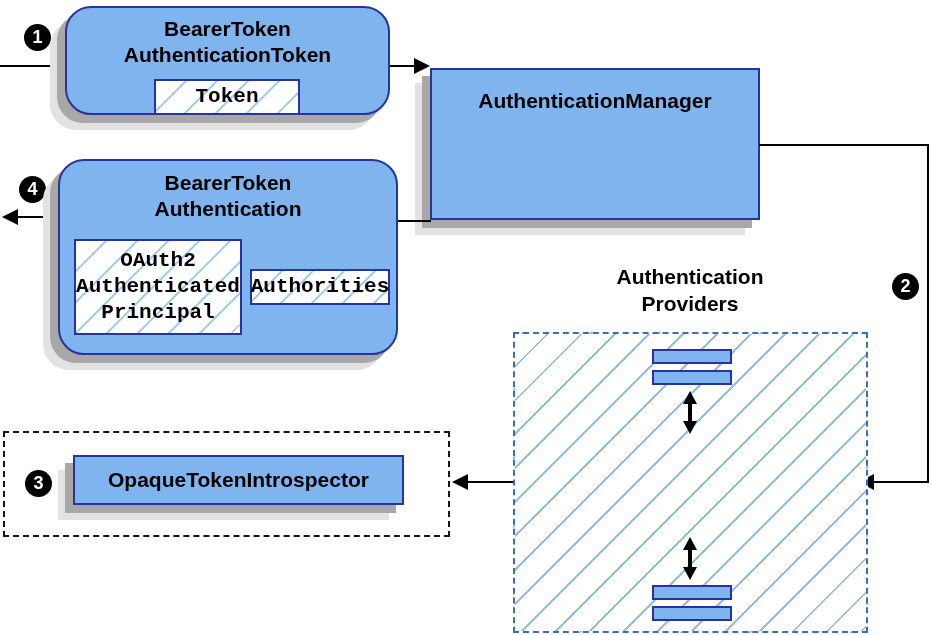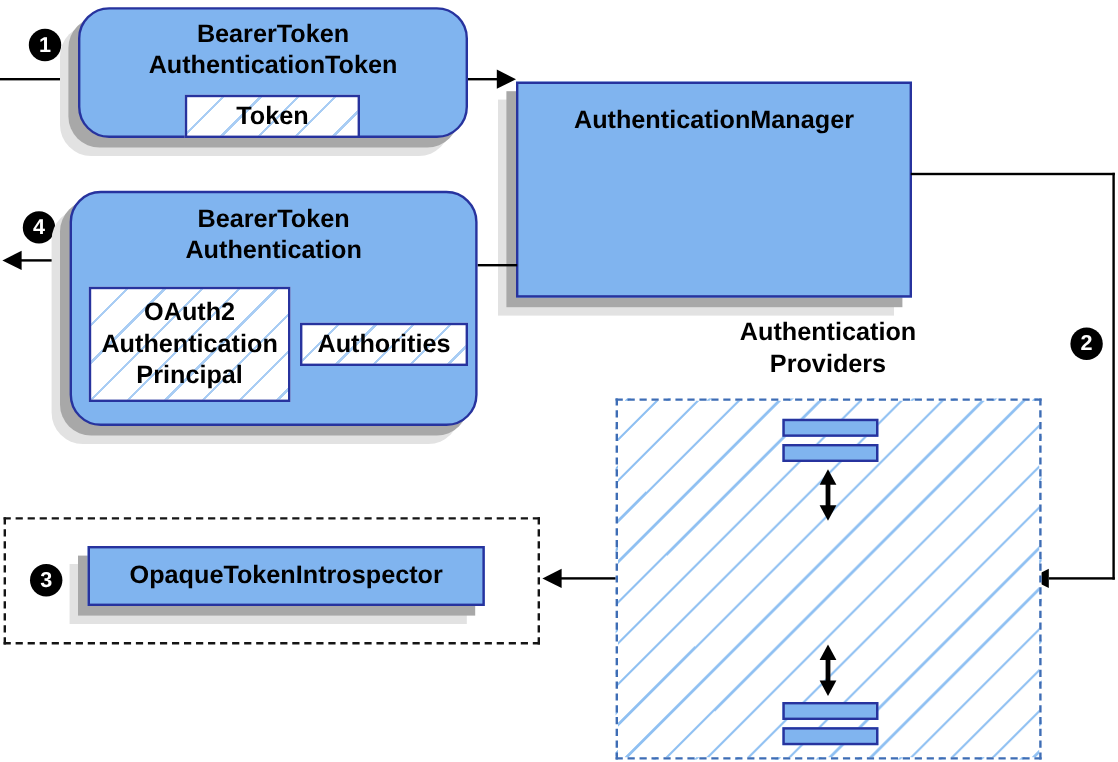--- a/index.html
+++ b/index.html
@@ -16,21 +16,21 @@
     box-shadow:-8px 8px 0 0 #a8a8a8, -15px 15px 0 0 #e2e2e2;
   }
   .rounded { border-radius:26px; }
   .node-title { text-align:center; font-size:21px; line-height:26px; white-space:pre-line; }
 
   
   .inner {
     position:absolute; border:2px solid #27339e; background-color:#fff;
     background-image:repeating-linear-gradient(135deg, rgba(0,0,0,0) 0 20px, #a9cdf4 20px 22px);
     display:flex; align-items:center; justify-content:center;
-    text-align:center; font-size:21px; line-height:26px; white-space:pre-line;
+    text-align:center; font-size:21px; line-height:26px; white-space:pre-line;font-family:Liberation Mono, monospace;
   }
 
   
   .dashed-black { position:absolute; border:2px dashed #151515; background:transparent; }
   .dashed-blue {
     position:absolute; border:2px dashed #3e6db5; background-color:#fff;
     background-image:repeating-linear-gradient(135deg, rgba(0,0,0,0) 0 22px, #8fc0f2 22px 24px);
   }
 
   
@@ -67,42 +67,42 @@
     <div class="node-title" style="padding-top:8px">BearerToken
 AuthenticationToken</div>
     <div class="inner" style="left:87px;top:71px;width:146px;height:36px">
       <span>Token</span>
     </div>
   </div>
 
   <div class="hline" style="left:390px;top:65px;width:26px"></div>
   <div class="tri tri-right" style="left:414px;top:58px"></div>
 
-  <div class="node" style="left:430px;top:68px;width:330px;height:180px">
+  <div class="node" style="left:430px;top:68px;width:330px;height:152px">
     <div class="node-title" style="padding-top:18px">AuthenticationManager</div>
   </div>
 
   <div class="hline" style="left:759px;top:144px;width:170px"></div>
   <div class="vline" style="left:927px;top:144px;height:339px"></div>
   <div class="hline" style="left:874px;top:481px;width:55px"></div>
   <div class="tri tri-left" style="left:858px;top:474px"></div>
   <div class="badge" style="left:892px;top:273px"><span>2</span></div>
 
   <div class="hline" style="left:398px;top:220px;width:33px"></div>
 
   <div class="hline" style="left:14px;top:216px;width:44px"></div>
   <div class="tri tri-left" style="left:2px;top:209px"></div>
   <div class="badge" style="left:19px;top:176px"><span>4</span></div>
 
   <div class="node rounded" style="left:58px;top:159px;width:340px;height:196px">
     <div class="node-title" style="padding-top:9px">BearerToken
 Authentication</div>
     <div class="inner" style="left:14px;top:78px;width:168px;height:96px">
       <span>OAuth2
-Authentication
+Authenticated
 Principal</span>
     </div>
     <div class="inner" style="left:190px;top:108px;width:140px;height:36px">
       <span>Authorities</span>
     </div>
   </div>
 
   <div class="dashed-black" style="left:3px;top:431px;width:447px;height:106px"></div>
   <div class="badge" style="left:25px;top:470px"><span>3</span></div>
   <div class="node" style="left:73px;top:455px;width:331px;height:50px;display:flex;align-items:center;justify-content:center">

